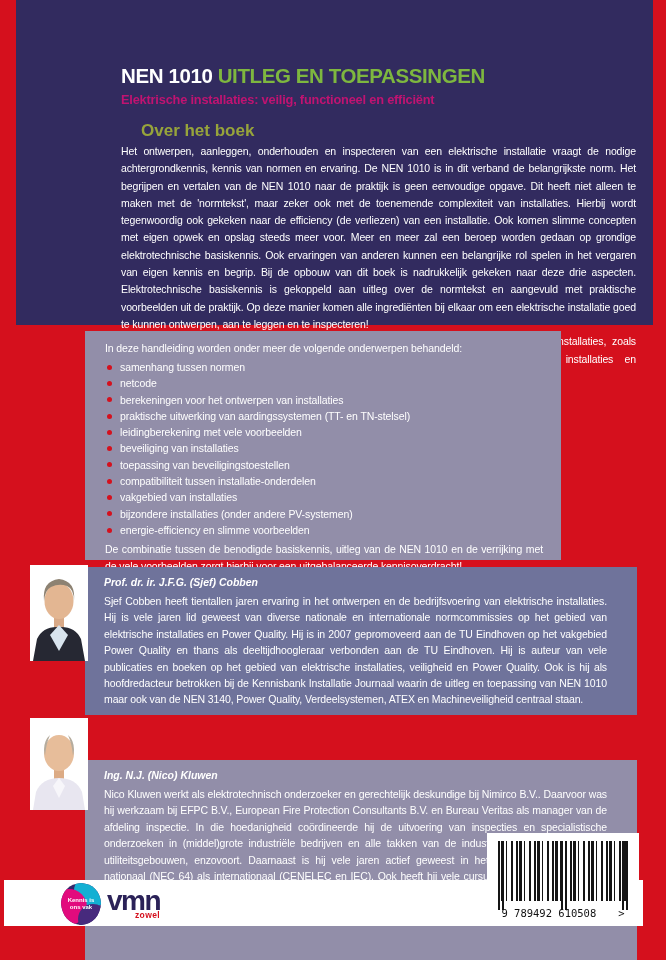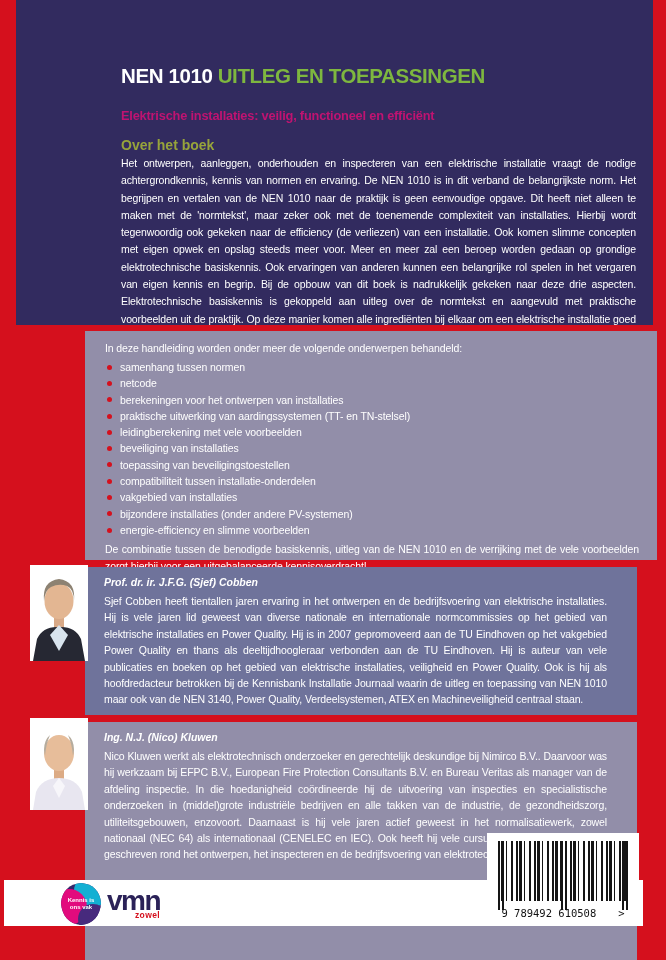--- a/index.html
+++ b/index.html
@@ -5,38 +5,38 @@
   html,body{margin:0;padding:0;background:#555;}
   .page{position:relative;width:666px;height:960px;background:#d5101d;overflow:hidden;
         font-family:"Liberation Sans",sans-serif;-webkit-font-smoothing:antialiased;}
   .panel{position:absolute;box-sizing:border-box;}
 
   
   .navy{left:16px;top:0;width:637px;height:325px;background:#322b5f;color:#fff;
         padding:64px 17px 0 105px;}
   .title{font-size:20.5px;font-weight:bold;letter-spacing:-0.4px;white-space:nowrap;}
   .title .suffix{color:#7eb73f;}
-  .subtitle{font-size:12.8px;font-weight:bold;color:#c01371;margin-top:20px;letter-spacing:-0.2px;}
-  .about-h{font-size:14px;font-weight:bold;color:#97a43b;margin-top:14px;}
+  .subtitle{font-size:12.8px;font-weight:bold;color:#c01371;margin-top:4px;letter-spacing:-0.2px;}
+  .about-h{font-size:17px;font-weight:bold;color:#97a43b;margin-top:14px;margin-left:20px;}
   .navy p{margin:2px 0 0;font-size:10.5px;line-height:17.3px;text-align:justify;letter-spacing:-0.12px;}
   .navy p.second{margin-top:0;}
 
   
-  .topics{left:85px;top:331px;width:572px;height:229px;background:#928ea9;color:#fff;
+  .topics{left:85px;top:331px;width:476px;height:229px;background:#928ea9;color:#fff;
           padding:9px 18px 0 20px;font-size:10.5px;letter-spacing:-0.1px;}
   .topics .intro{line-height:16px;margin-bottom:3px;}
   .topics ul{list-style:none;margin:0;padding:0;}
   .topics li{display:flex;align-items:center;line-height:16.3px;height:16.3px;}
   .dot{width:5px;height:5px;border-radius:50%;background:#d5101d;margin:0 8px 0 2px;flex:none;}
   .topics .outro{line-height:16.3px;text-align:justify;margin-top:3px;}
 
   
   .author{left:85px;width:552px;color:#fff;padding:8px 30px 0 19px;font-size:10.5px;box-sizing:border-box;position:absolute;}
   .cobben{top:567px;height:148px;background:#6f739b;}
-  .kluwen{top:722px;height:158px;background:#928ea9;}
+  .kluwen{top:760px;height:158px;background:#928ea9;}
   .author .name{font-style:italic;font-weight:bold;line-height:15px;}
   .author p{margin:3px 0 0;line-height:16.4px;text-align:justify;letter-spacing:-0.12px;}
 
   
   .photo{position:absolute;left:30px;width:58px;background:#fff;}
   .photo1{top:565px;height:96px;}
   .photo2{top:718px;height:92px;}
   .photo svg{display:block;width:100%;height:100%;}
 
   

